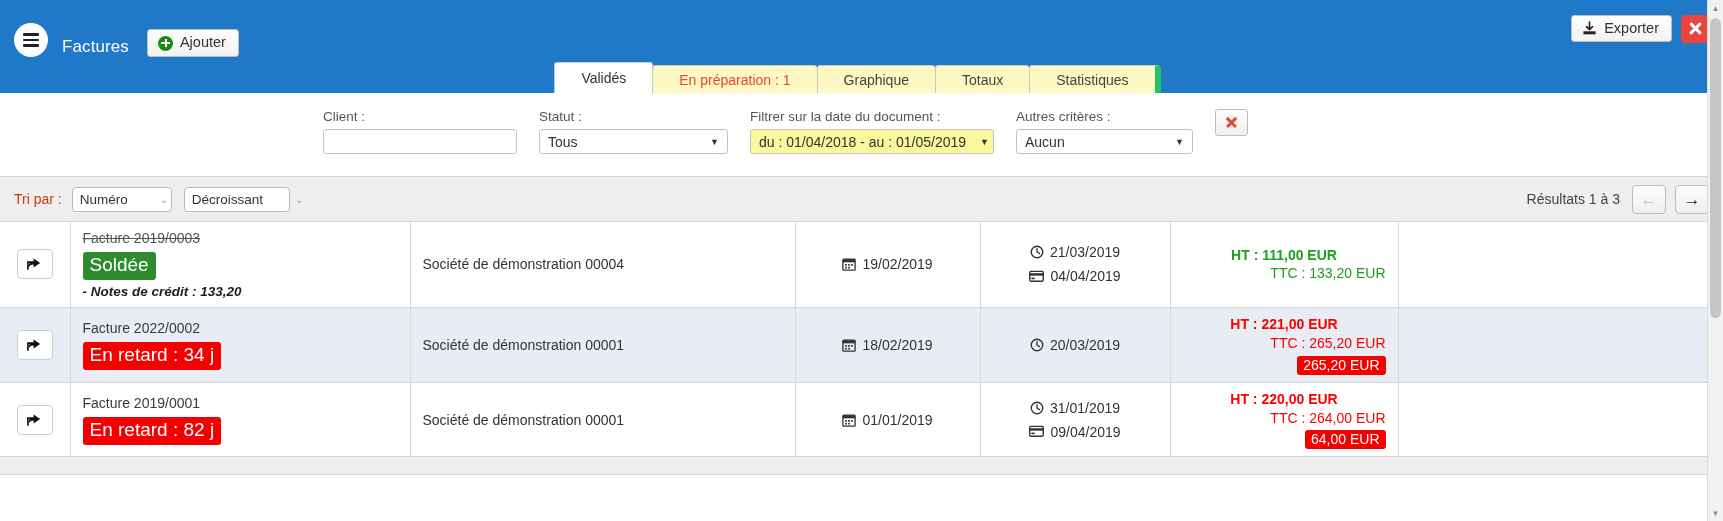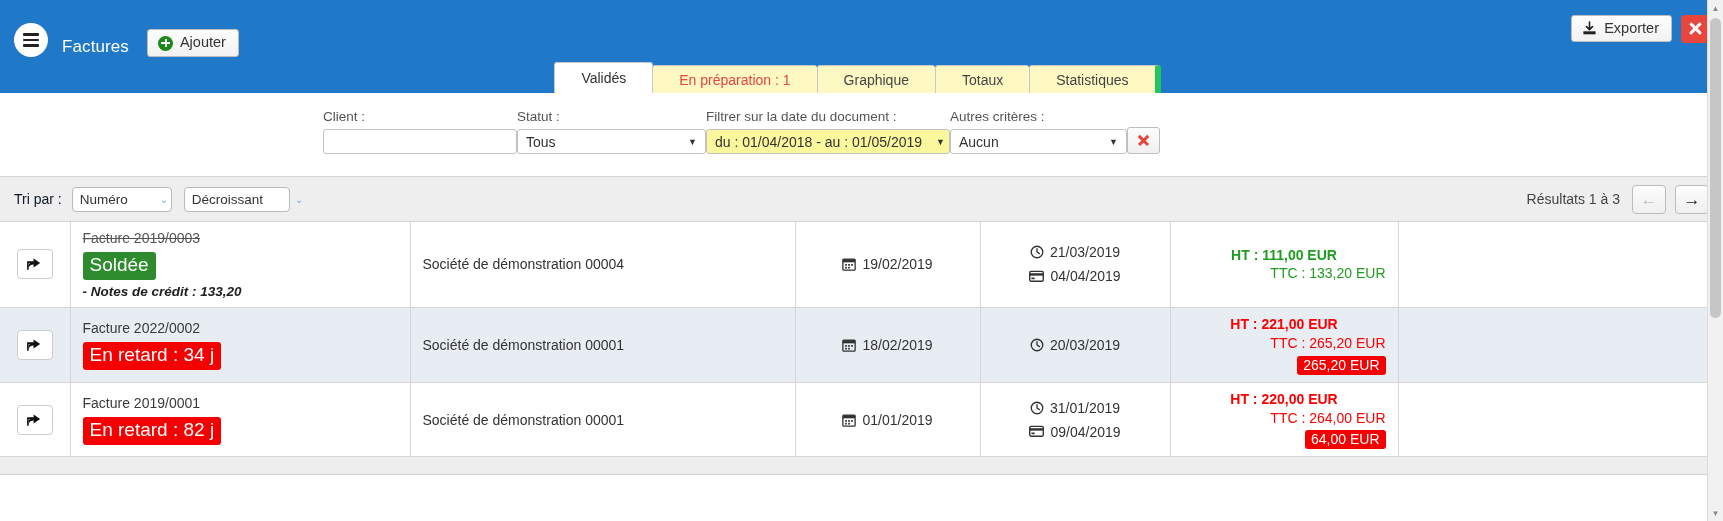--- a/index.html
+++ b/index.html
@@ -143,21 +143,22 @@
     height: 84px;
     background: #ffffff;
     border-bottom: 1px solid #d4d4d4;
     display: flex;
     align-items: flex-start;
     padding: 16px 0 0 0;
     position: relative;
   }
   .filters {
     display: flex;
-    align-items: flex-end;
+    align-items: flex-start;
+    gap: 22px;
     margin-left: 323px;
   }
   .field { display: flex; flex-direction: column; }
   .field-label {
     font-size: 13.5px;
     color: #555;
     margin-bottom: 5px;
     white-space: nowrap;
   }
   .field-input {
@@ -211,21 +212,21 @@
   
   .sortbar {
     height: 45px;
     background: #eeeeee;
     border-bottom: 1px solid #d4d4d4;
     display: flex;
     align-items: center;
     padding: 0 14px;
     position: relative;
   }
-  .sort-label { font-size: 14px; color: #0f172a; margin-right: 10px; }
+  .sort-label { font-size: 14px; color: #c2410c; margin-right: 10px; }
   .native-select {
     height: 25px;
     border: 1px solid #b9b9b9;
     border-radius: 4px;
     background: #fff;
     font-size: 13.5px;
     color: #333;
     display: flex; align-items: center;
     padding: 0 7px;
     cursor: pointer;

